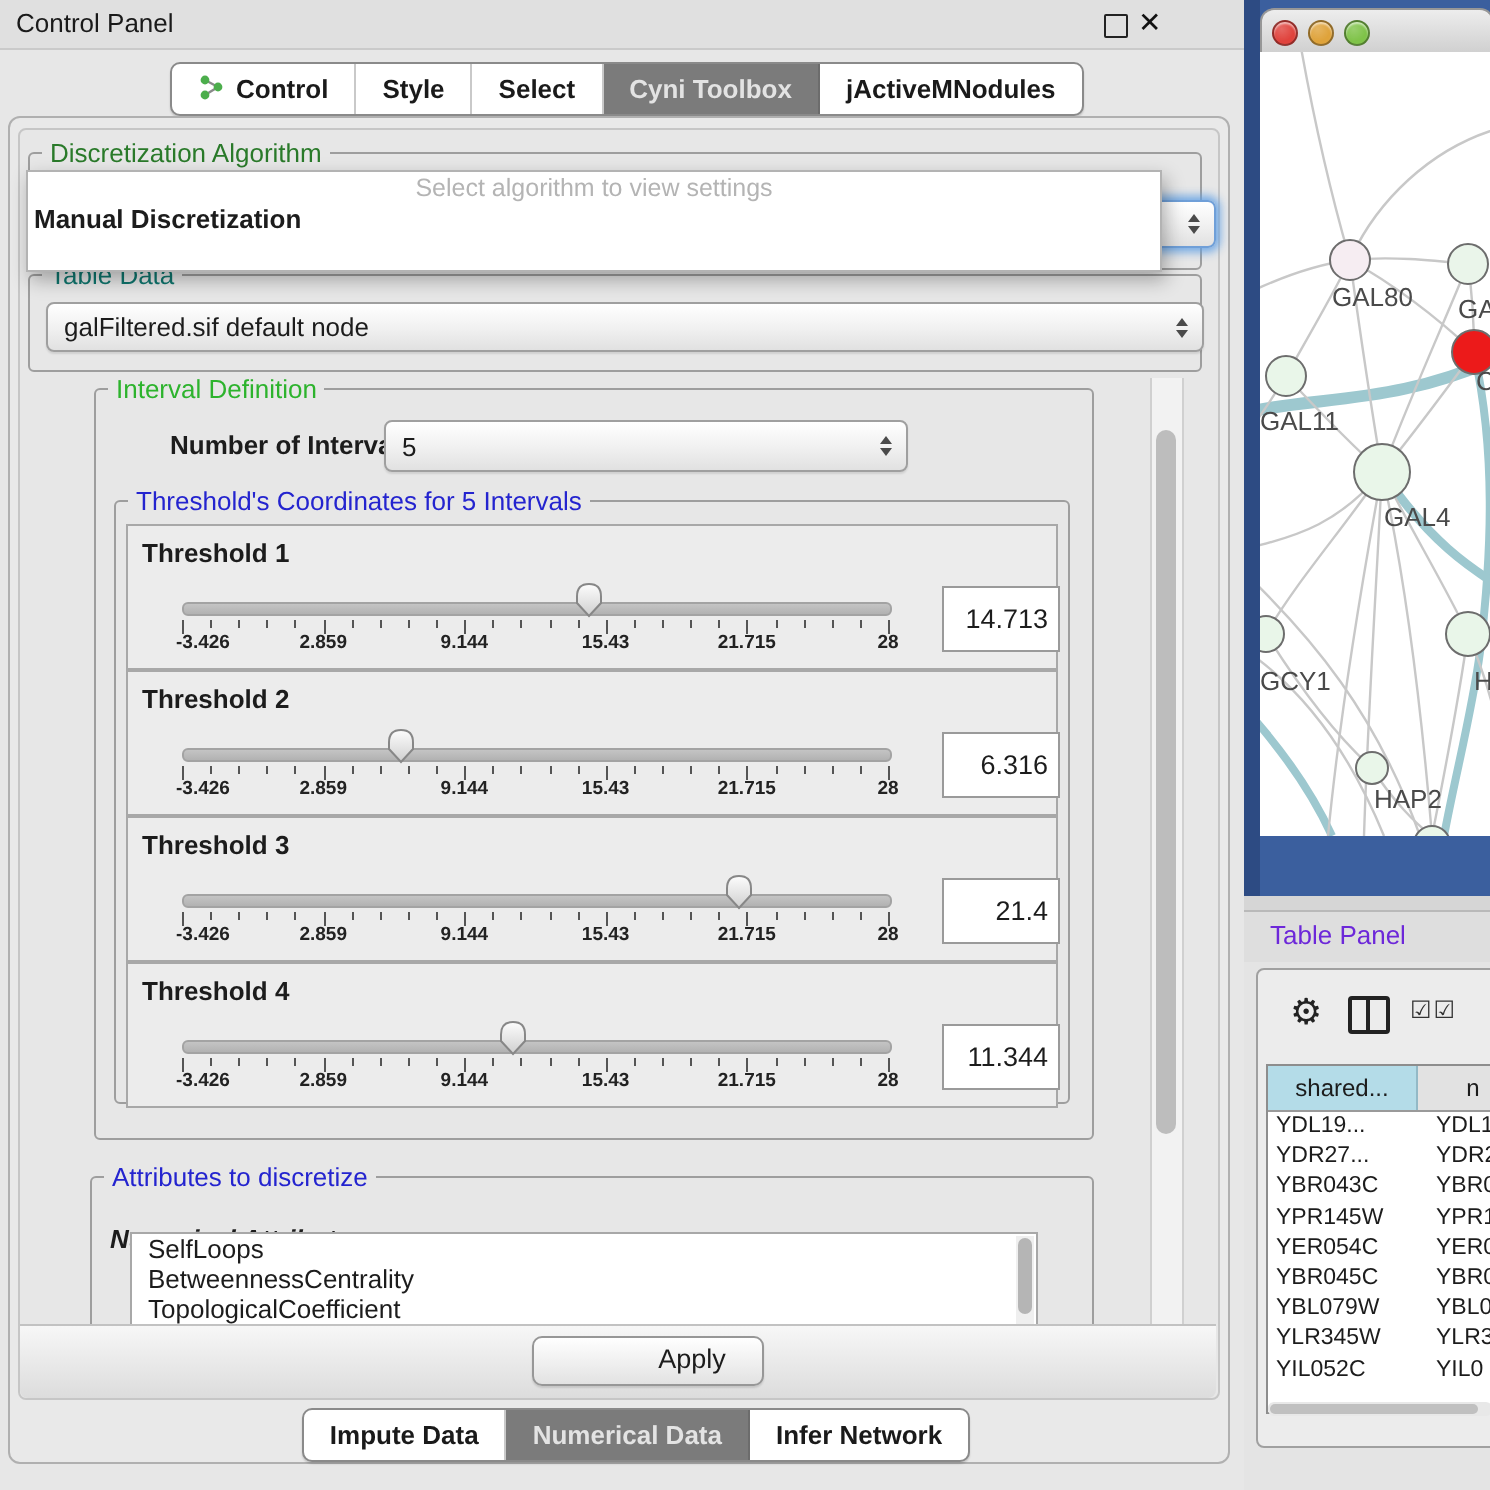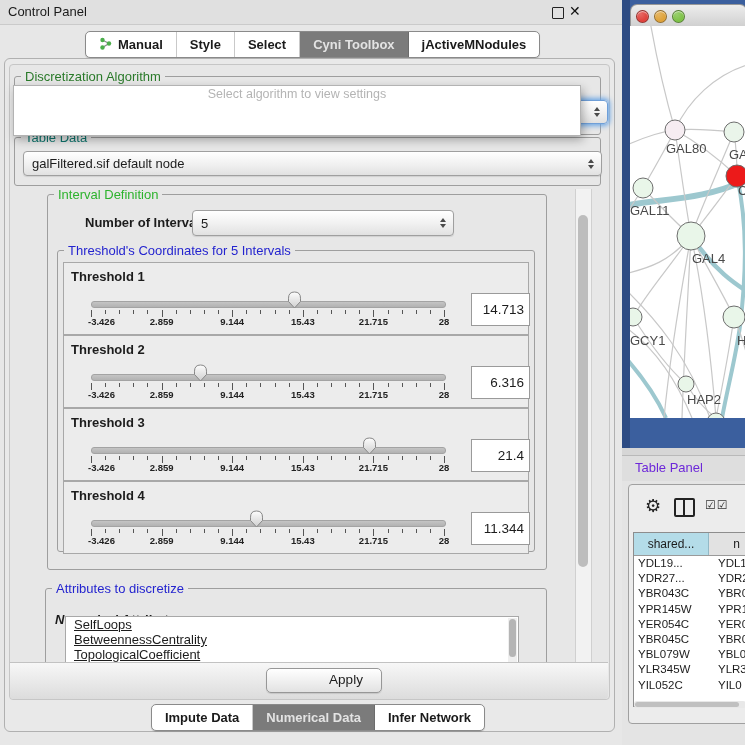--- a/index.html
+++ b/index.html
@@ -47,21 +47,21 @@
   .track{position:absolute;left:27px;top:38px;width:353px;height:5px;background:linear-gradient(#c4c4c4,#b2b2b2);border:1px solid #a3a3a3;border-radius:3px;}
   .thumbsv{position:absolute;top:28px;cursor:pointer;}
   .ticks{position:absolute;left:27px;top:47px;width:354px;height:7px;}
   .tick{position:absolute;top:0;width:1px;background:#555;}
   .ticklbls{position:absolute;left:27px;top:53px;width:354px;height:12px;font-size:9.5px;font-weight:bold;color:#222;}
   .ticklbl{position:absolute;white-space:nowrap;transform:translateX(-50%);}
   .val-box{position:absolute;left:407px;top:30px;width:52px;height:31px;background:#fff;border:1px solid #9a9a9a;
            font-size:13.5px;text-align:right;line-height:31px;padding-right:5px;}
   
   #attr-list{position:absolute;background:#fff;border:1px solid #a8a8a8;overflow:hidden;}
-  .attr-item{font-size:13px;line-height:15px;padding-left:8px;cursor:pointer;white-space:nowrap;text-decoration:underline;}
+  .attr-item{font-size:13px;line-height:15px;padding-left:8px;cursor:pointer;white-space:nowrap;}
   #attr-scroll{position:absolute;right:1px;top:1px;width:9px;height:44px;background:#efefef;}
   #attr-scroll .thumb{position:absolute;left:1px;top:1px;width:7px;height:38px;background:#b5b5b5;border-radius:4px;}
   
   #apply-bar{left:10px;top:662px;width:598px;height:36px;background:linear-gradient(#f7f7f7,#dcdcdc);border-top:1px solid #c2c2c2;border-radius:0 0 4px 4px;}
   #apply-btn{left:266px;top:668px;width:70px;height:23px;background:linear-gradient(#ffffff,#e2e2e2);border:1px solid #979797;border-radius:5px;
              font-size:13.5px;text-align:center;line-height:22px;cursor:pointer;box-shadow:0 1px 1px rgba(0,0,0,.12);padding-left:44px;}
   
   #net-frame{left:622px;top:0;width:123px;height:448px;background:#3b5f9e;}
   #net-frame .edge-shade{position:absolute;left:0;top:0;width:8px;height:448px;background:#2d4b83;}
   #mac-bar{left:8px;top:4px;width:115px;height:22px;background:linear-gradient(#ededed,#cfcfcf);border:1px solid #979797;border-bottom-color:#8a8a8a;border-radius:7px 7px 0 0;}
@@ -99,21 +99,21 @@
 </div>
 
 <div class="abs seg-bar" id="top-tabs">
     <div class="seg">
       <span class="net-ic"><svg width="13" height="13" viewBox="0 0 13 13">
           <path d="M3.5 3 L10 6.5 L3.5 10.5" stroke="#8a8a8a" stroke-width="1.2" fill="none"></path>
           <circle cx="3.5" cy="3" r="2.2" fill="#4cae4c"></circle>
           <circle cx="3.5" cy="10.5" r="2.2" fill="#4cae4c"></circle>
           <circle cx="10" cy="6.5" r="2.2" fill="#4cae4c"></circle>
         </svg></span>
-      <span>Manual</span>
+      <span>Control</span>
     </div>
     <div class="seg">
       <span>Style</span>
     </div>
     <div class="seg">
       <span>Select</span>
     </div>
     <div class="seg sel">
       <span>Cyni Toolbox</span>
     </div>
@@ -131,20 +131,21 @@
 <div class="combo" id="algo-combo">
   <span class="arrows">
       <span class="tri-up"></span>
       <span class="tri-down"></span>
     </span>
 </div>
 
 <div class="abs" id="algo-popup">
   <div id="popup-hint">Select algorithm to view settings</div>
   <div id="popup-options">
+      <div class="popup-opt b">Manual Discretization</div>
     </div>
 </div>
 
 <div class="group" style="left:14px;top:137px;width:585px;height:47px;">
   <span class="group-title t-black">Table Data</span>
   <div class="combo" style="left:8px;top:13px;width:569px;height:23px;">
     <span>galFiltered.sif default node</span>
     <span class="arrows">
         <span class="tri-up"></span>
         <span class="tri-down"></span>

